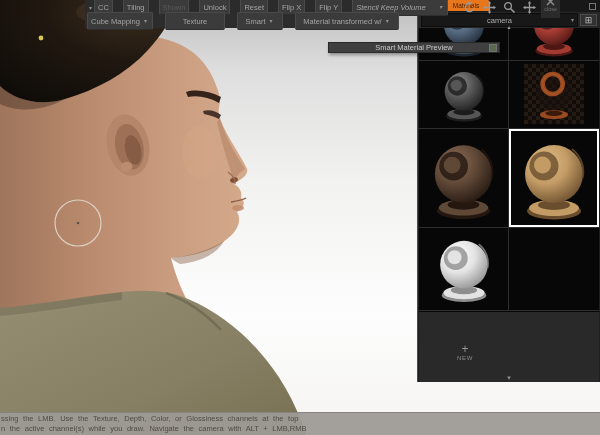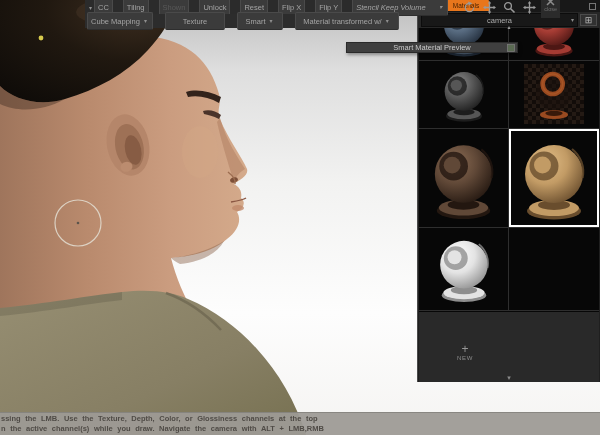--- a/index.html
+++ b/index.html
@@ -56,30 +56,30 @@
   .g-row.r2 svg{width:60px;height:60px;margin-top:3px;}
   .g-row.r3 svg{width:90px;height:90px;margin-top:4px;}
   .g-row.r4 svg{width:74px;height:74px;margin-top:3px;}
   .panel-footer{position:absolute;left:1px;right:1px;bottom:0;height:70px;background:#292929;}
   .new-btn{position:absolute;left:27px;top:32px;width:38px;text-align:center;color:#969696;}
   .new-plus{font-size:12px;line-height:11px;}
   .new-label{font-size:6px;letter-spacing:.6px;color:#8c8c8c;line-height:7px;}
   .scroll-down{position:absolute;left:50%;bottom:1px;transform:translateX(-50%);color:#8a8a8a;font-size:7px;line-height:6px;}
 
   
-  .tooltip{position:absolute;left:346px;top:42px;width:172px;height:11px;background:#3f3f3f;
+  .tooltip{position:absolute;left:328px;top:42px;width:172px;height:11px;background:#3f3f3f;
     border:1px solid #2a2a2a;box-shadow:1px 2px 3px rgba(0,0,0,.35);z-index:8;
     display:flex;align-items:center;justify-content:center;color:#c9c9c9;font-size:7.5px;box-sizing:border-box;}
   .tooltip .pin{position:absolute;right:2px;top:1px;}
 
   
   .statusbar{position:absolute;left:0;right:0;top:412px;height:23px;background:rgba(157,154,149,.94);
     border-top:1px solid rgba(120,118,114,.6);z-index:8;padding-top:1px;box-sizing:border-box;}
   .status-line{font-size:7.5px;line-height:10px;color:#4f4b46;word-spacing:2.5px;
-    white-space:nowrap;padding-left:1px;overflow:hidden;font-weight:bold;}
+    white-space:nowrap;padding-left:1px;overflow:hidden;}
 </style>
 </head>
 <body>
 
 <div class="screen">
 
   <div class="viewport">
     <svg class="scene" viewBox="0 0 600 435">
       <defs>
         <linearGradient id="skinG" x1="0" y1="0" x2="1" y2="0">

